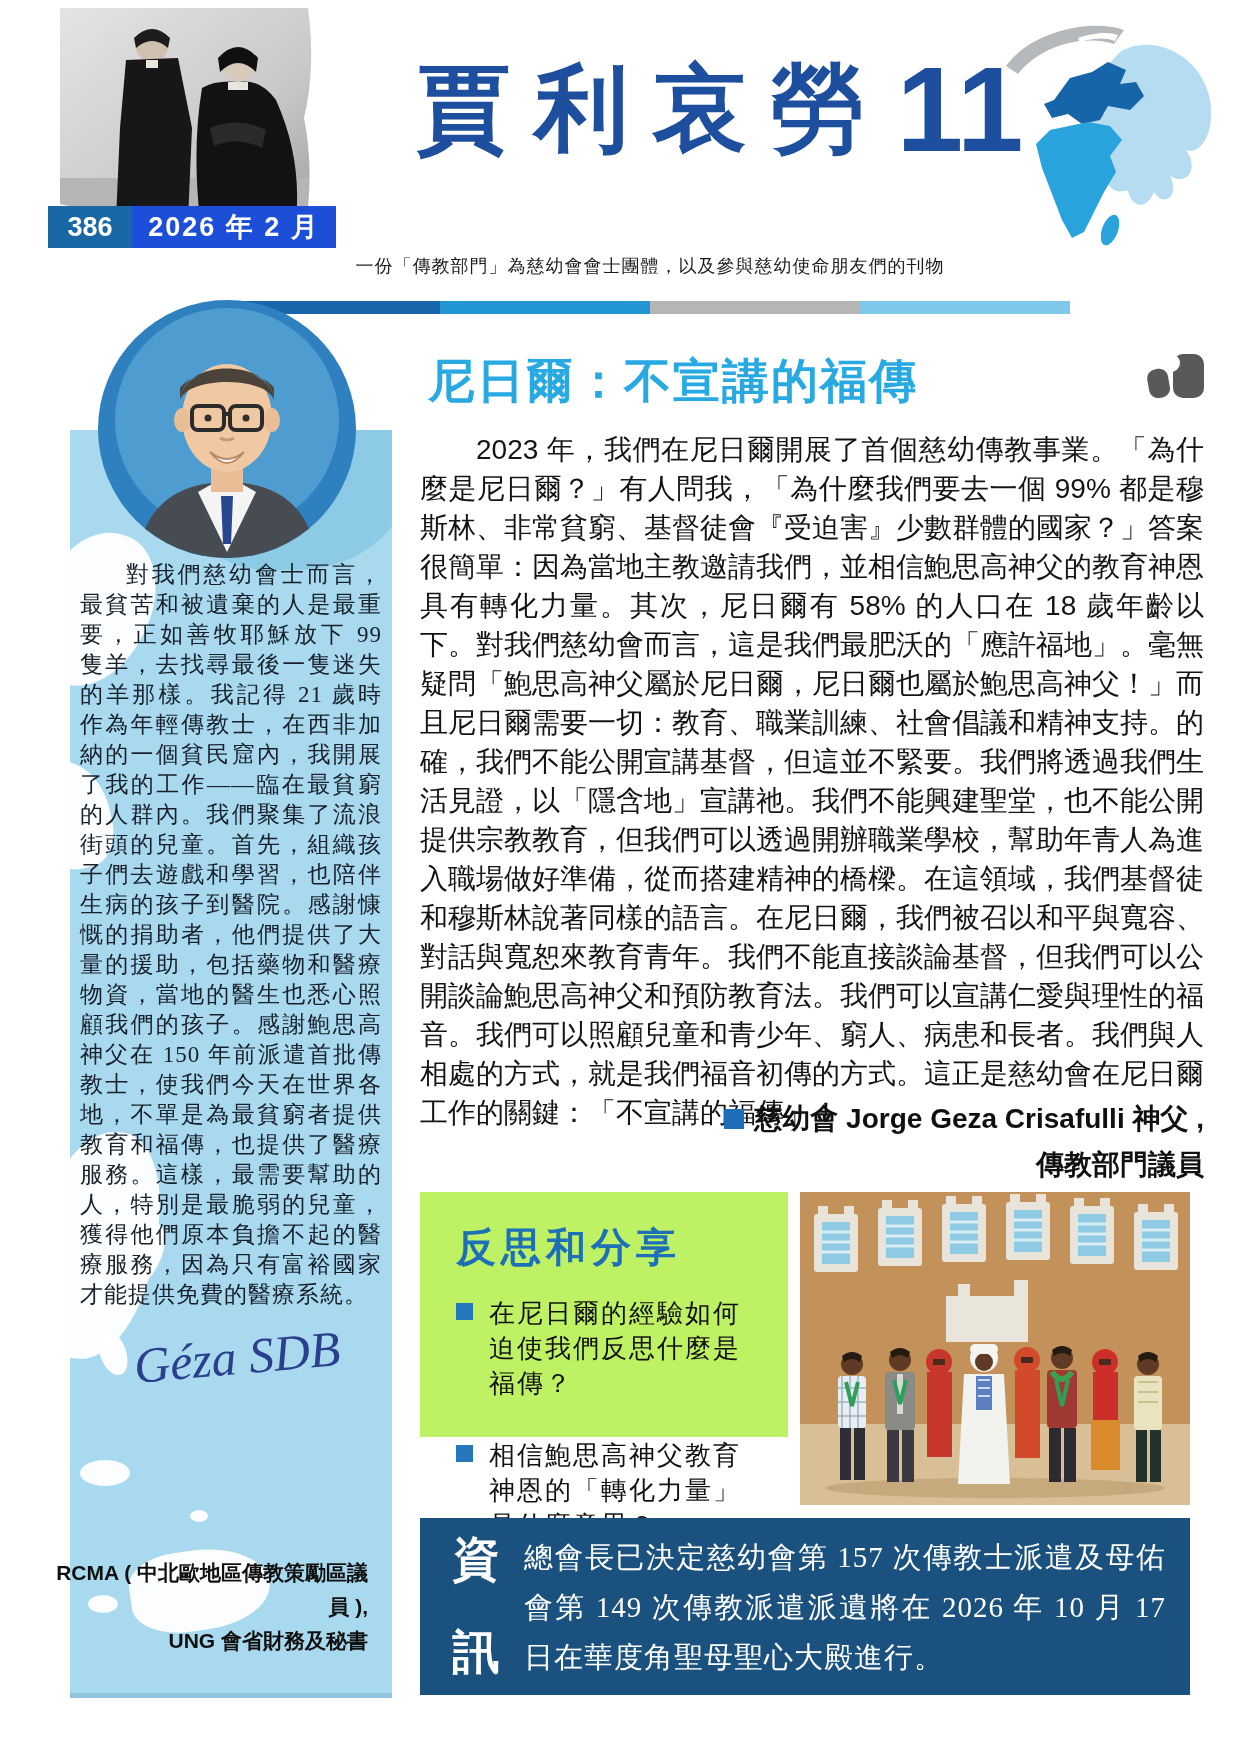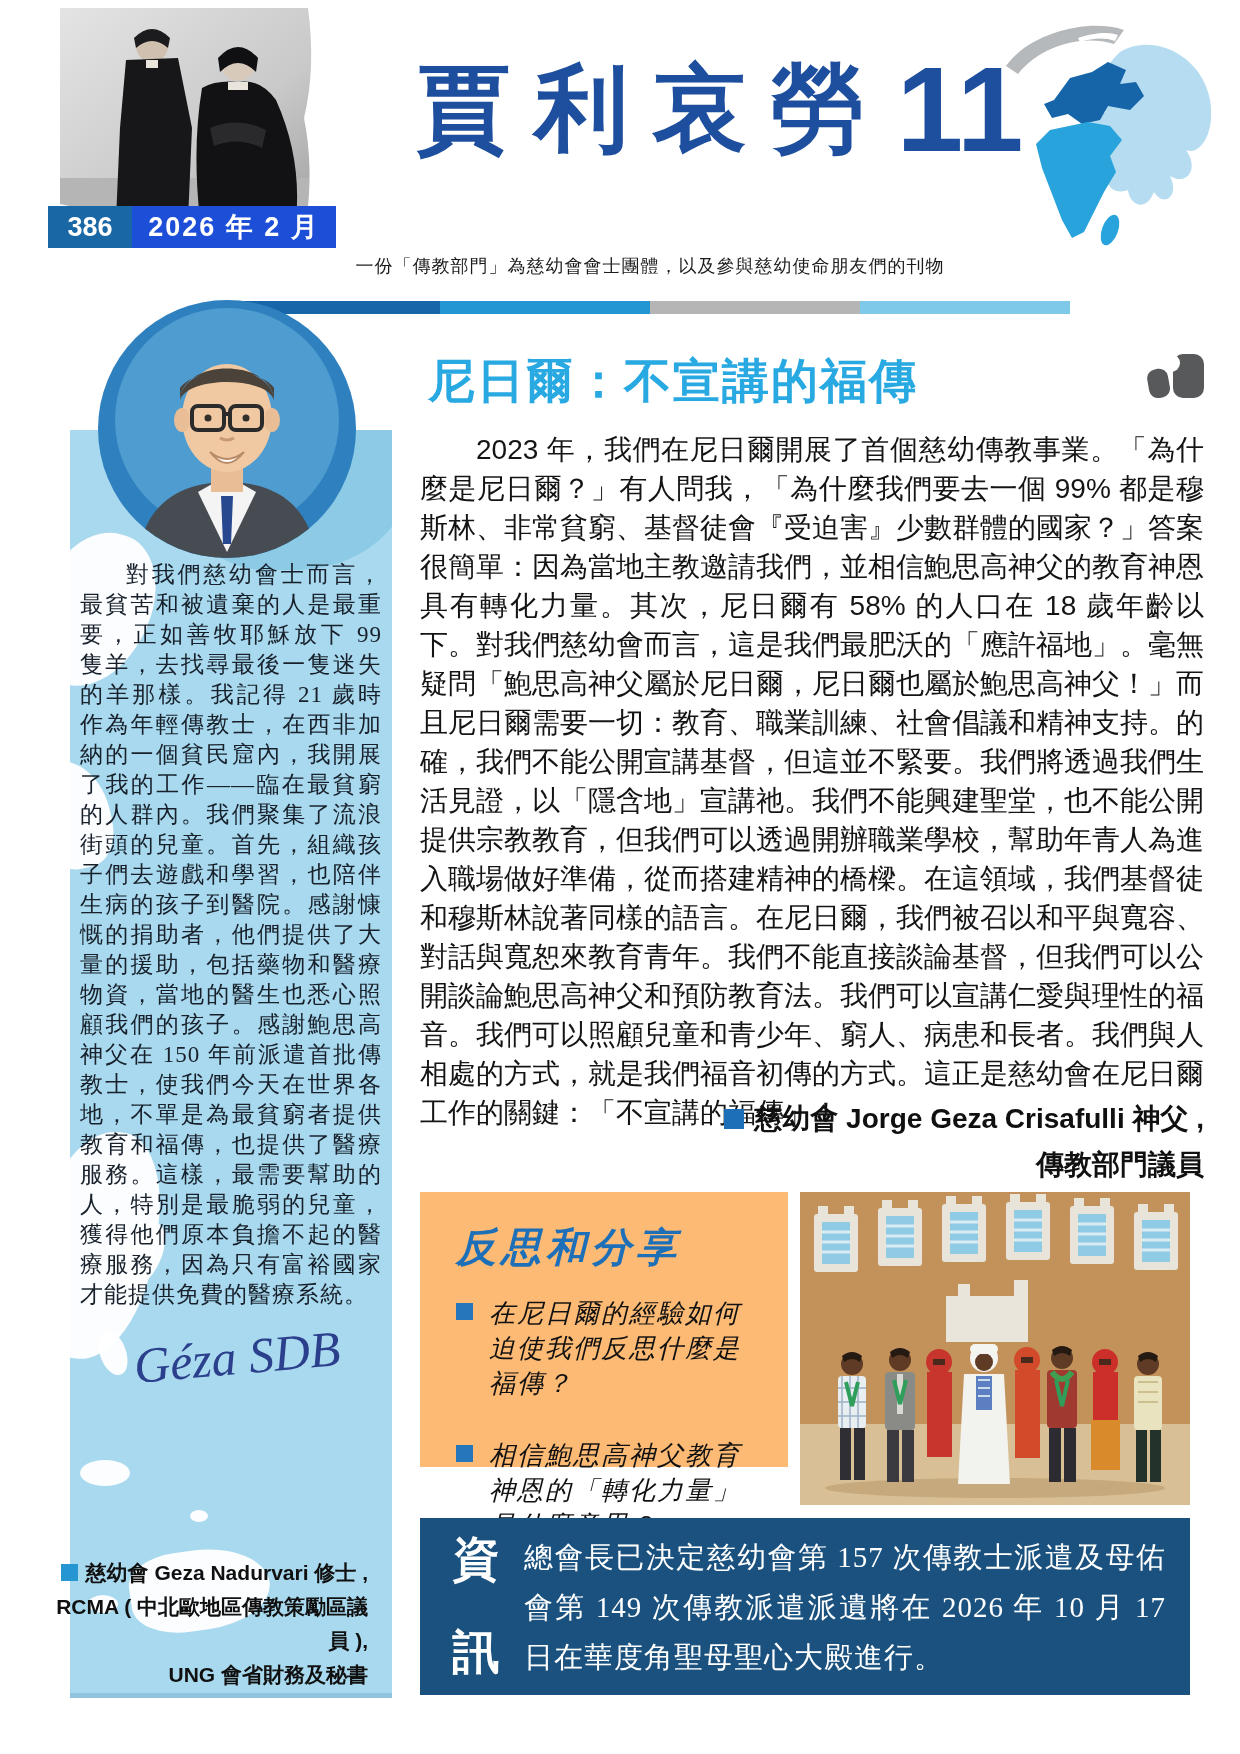--- a/index.html
+++ b/index.html
@@ -45,21 +45,21 @@
   
   .article-title { position:absolute; left:428px; top:350px; font-size:47px; font-weight:bold; color:#29a9e1; letter-spacing:2px; z-index:3; }
   .info-icon { position:absolute; left:1147px; top:350px; width:60px; height:52px; z-index:3; }
 
   .article-body { position:absolute; left:420px; top:430px; width:784px; font-size:28px; line-height:39px; color:#141414; text-align:justify; text-indent:2em; z-index:3; }
 
   .byline { position:absolute; left:420px; top:1096px; width:784px; text-align:right; font-weight:bold; font-size:28px; line-height:46px; color:#101010; z-index:3; }
   .byline .bullet-b { display:inline-block; width:20px; height:20px; background:#1d6fb8; margin-right:10px; vertical-align:-1px; }
 
   
-  .reflection-box { position:absolute; left:420px; top:1192px; width:368px; height:275px; background:#fdba74; z-index:3;font-style:italic; }
+  .reflection-box { position:absolute; left:420px; top:1192px; width:368px; height:245px; background:#bef264; z-index:3; }
   .reflection-title { position:absolute; left:36px; top:28px; font-family:"Liberation Serif",serif; font-weight:bold; font-size:40px; color:#1d6fb8; letter-spacing:5px; }
   .question { position:absolute; left:36px; width:306px; display:flex; gap:16px; }
   .question .q-bullet { flex:0 0 17px; width:17px; height:17px; background:#2576bb; margin-top:7px; }
   .question .q-text { font-size:26px; line-height:35px; color:#111; letter-spacing:2px; }
   .q1 { top:104px; } .q2 { top:214px;margin-top:32px; }
 
   .niger-photo { position:absolute; left:800px; top:1192px; width:390px; height:313px; z-index:3; }
 
   
   .info-box { position:absolute; left:420px; top:1518px; width:770px; height:177px; background:#1a517e; z-index:3; }
@@ -172,21 +172,20 @@
         <path d="M112,152 Q129,166 146,152 Q129,174 112,152 Z" fill="#ffffff" stroke="#b98a66" stroke-width="2"></path>
         <path d="M122,138 Q129,142 136,138" fill="none" stroke="#c89a74" stroke-width="3"></path>
       </g>
     </svg>
   </div>
 
   <div class="letter">對我們慈幼會士而言，最貧苦和被遺棄的人是最重要，正如善牧耶穌放下 99 隻羊，去找尋最後一隻迷失的羊那樣。我記得 21 歲時作為年輕傳教士，在西非加納的一個貧民窟內，我開展了我的工作——臨在最貧窮的人群內。我們聚集了流浪街頭的兒童。首先，組織孩子們去遊戲和學習，也陪伴生病的孩子到醫院。感謝慷慨的捐助者，他們提供了大量的援助，包括藥物和醫療物資，當地的醫生也悉心照顧我們的孩子。感謝鮑思高神父在 150 年前派遣首批傳教士，使我們今天在世界各地，不單是為最貧窮者提供教育和福傳，也提供了醫療服務。這樣，最需要幫助的人，特別是最脆弱的兒童，獲得他們原本負擔不起的醫療服務，因為只有富裕國家才能提供免費的醫療系統。</div>
   <div class="signature">Géza SDB</div>
 
   <div class="credit">
-    <div><span class="bullet-sq"></span><span>慈幼會 Geza Nadurvari 修士 ,</span></div>
     <div>RCMA ( 中北歐地區傳教策勵區議員 ),</div>
     <div>UNG 會省財務及秘書</div>
   </div>
 
   <div class="article-title">尼日爾：不宣講的福傳</div>
 
   <div class="info-icon">
     <svg width="60" height="52" viewBox="0 0 60 52">
       <rect x="26" y="4" width="31" height="44" rx="10" fill="#58595b"></rect>
       <rect x="1" y="19" width="21" height="29" rx="9" fill="#58595b" transform="rotate(-10 11 33)"></rect>

